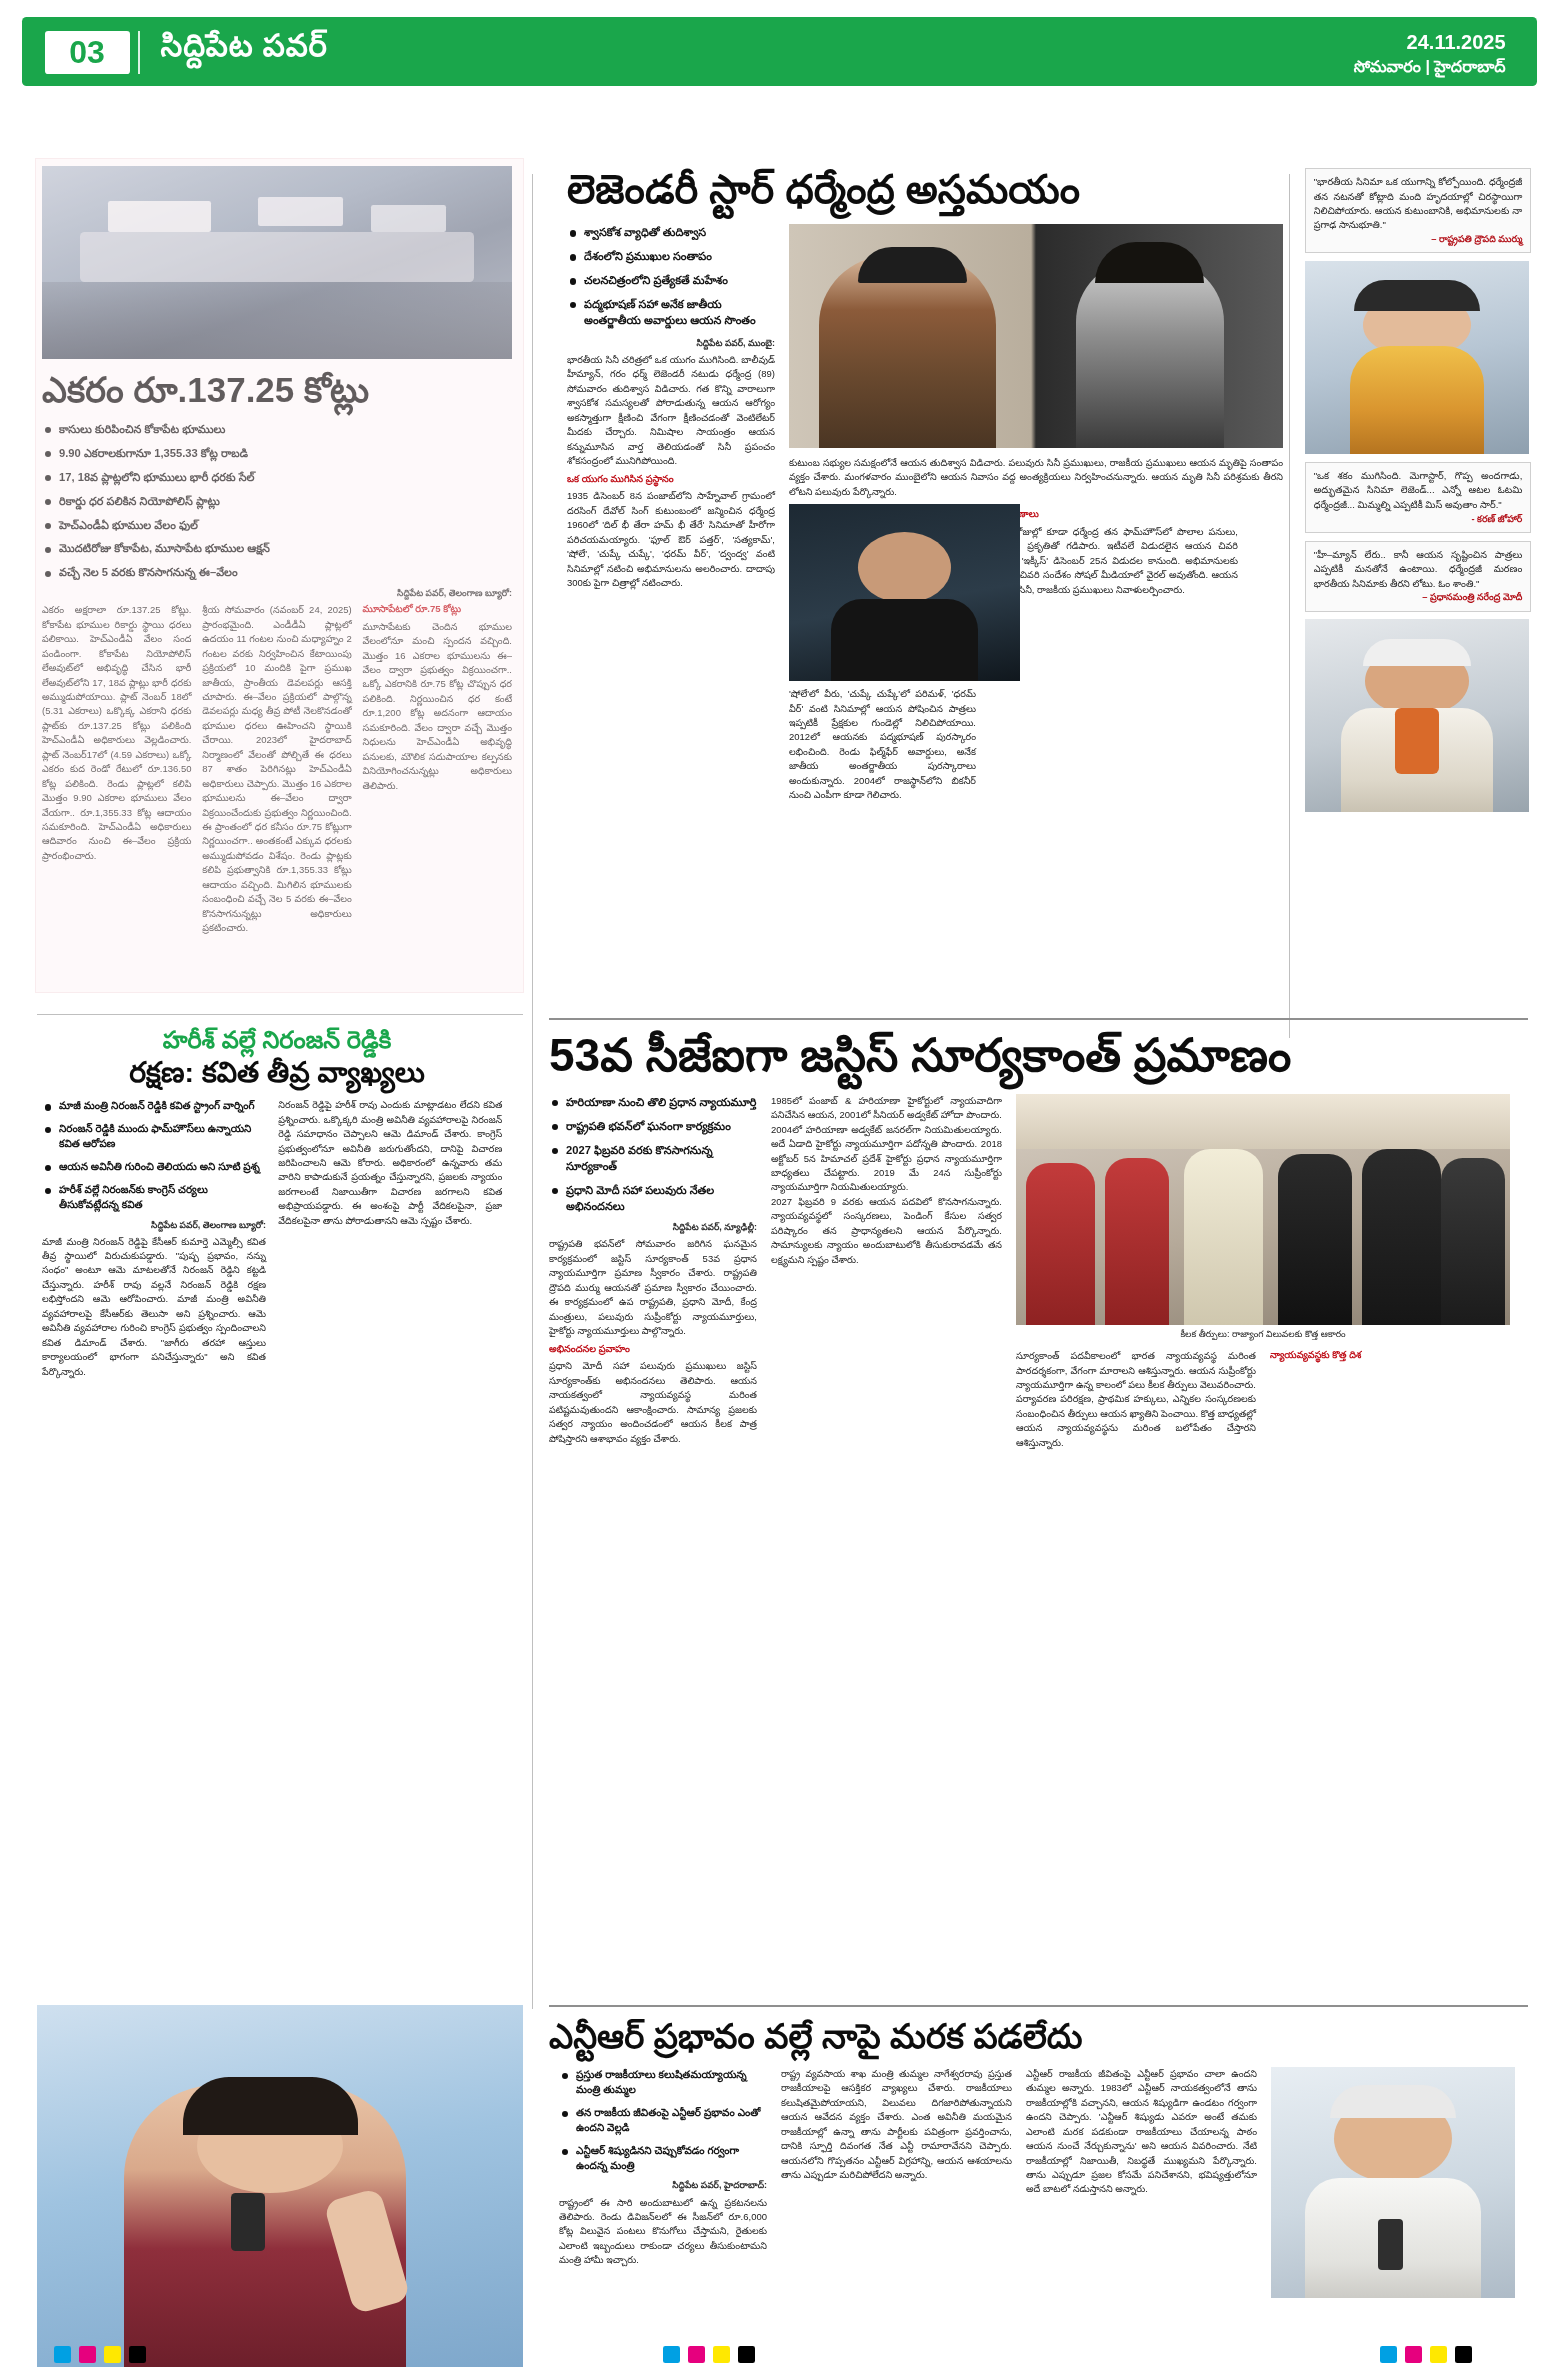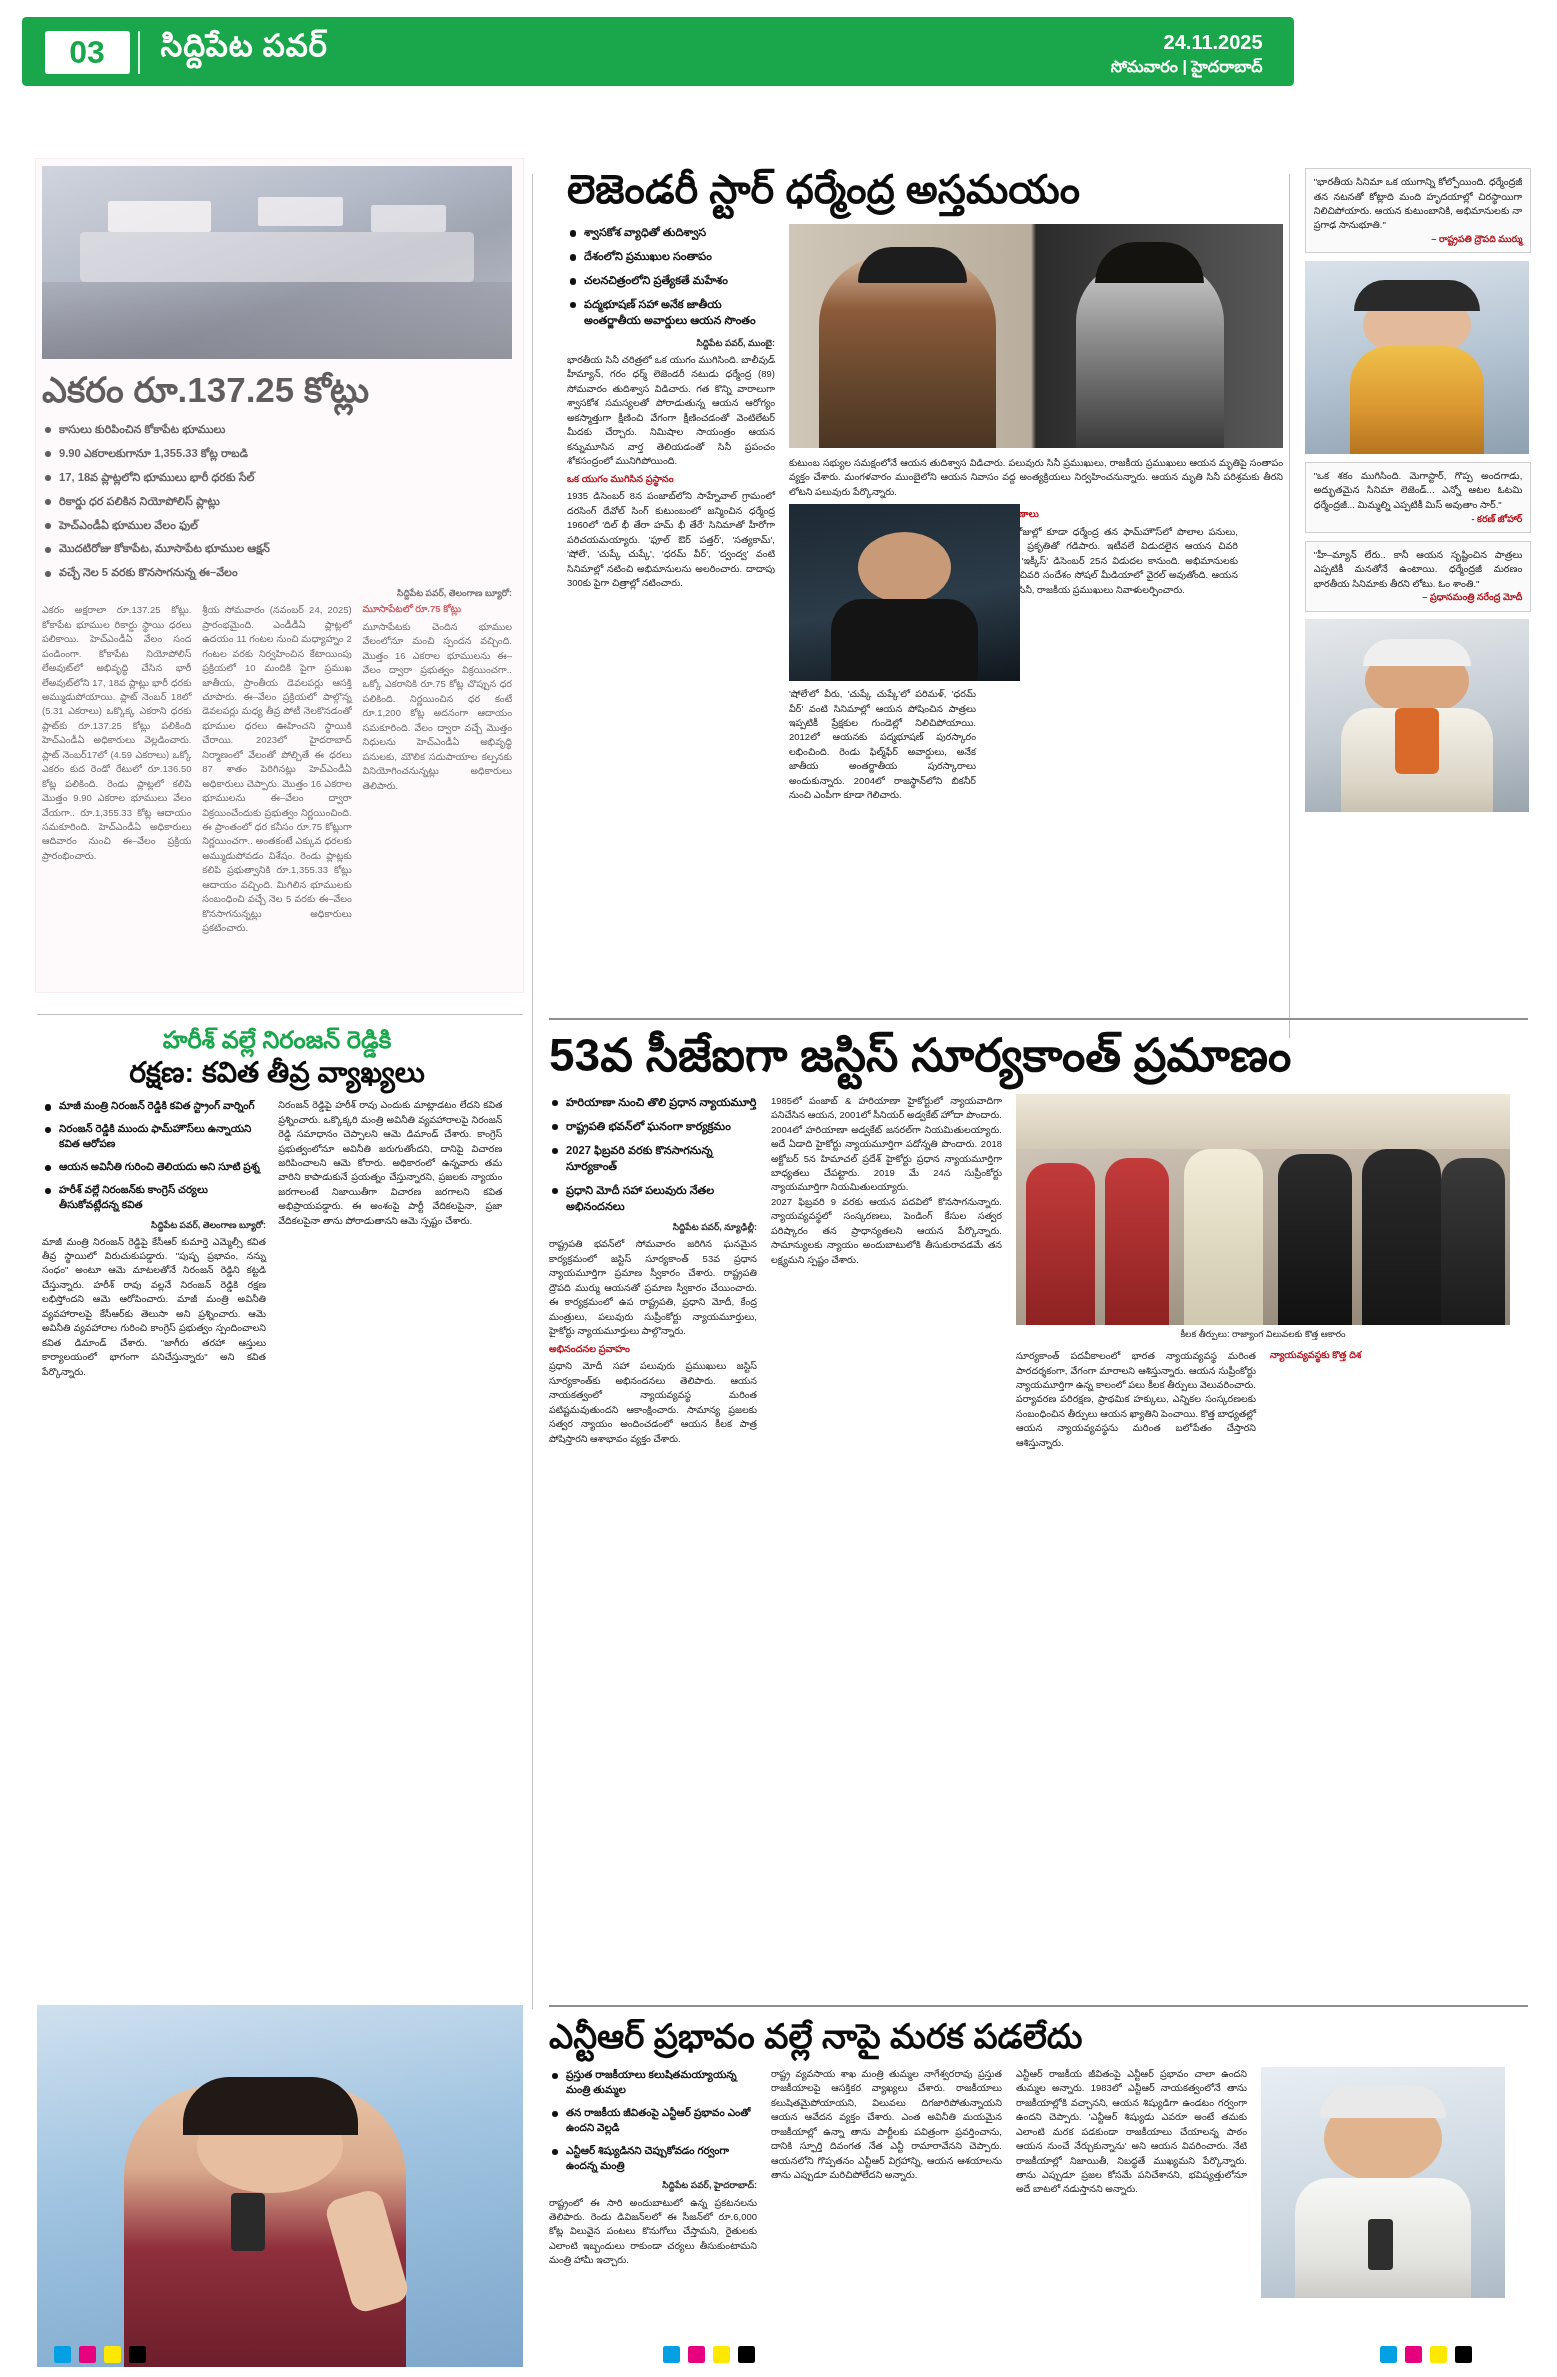--- a/index.html
+++ b/index.html
@@ -1,20 +1,20 @@
 <!DOCTYPE html>
 <html style="font-size:12.3px"><head>
 <meta charset="utf-8">
 <style>
   html,body{margin:0;padding:0;background:#ffffff;}
   body{width:1558px;height:2377px;font-family:"Liberation Sans",sans-serif;color:#111;}
   .page{position:relative;width:1558px;height:2377px;background:#fff;overflow:hidden;}
 
   
-  .masthead{position:absolute;left:21.6px;top:17px;width:1272px;height:69px;background:#1aa64b;border-radius:4.6px;}
+  .masthead{position:absolute;left:21.6px;top:17px;width:1515px;height:69px;background:#1aa64b;border-radius:4.6px;}
   .mast-page{position:absolute;left:23px;top:14px;width:85px;height:43px;background:#ffffff;border-radius:3.1px;color:#1aa64b;font-size:32px;font-weight:bold;display:flex;align-items:center;justify-content:center;}
   .mast-div{position:absolute;left:116px;top:14px;width:2.3px;height:43px;background:#ffffff;opacity:.85;}
   .mast-title{position:absolute;left:139px;top:10.8px;color:#fff;font-size:31px;font-weight:bold;letter-spacing:0.8px;}
   .mast-date{position:absolute;right:31px;top:12.3px;text-align:right;color:#fff;font-size:20px;font-weight:bold;line-height:1.35;}
   .mast-date .d2{font-size:16px;font-weight:bold;}
 
   
   .col{position:absolute;}
   .sep-v{position:absolute;background:#bfbfbf;width:0.8px;}
   .sep-h{position:absolute;background:#bfbfbf;height:0.8px;}
@@ -247,21 +247,21 @@
       </div>
     </div>
   </div>
 
   <div class="sep-h" style="left:549px;top:2005px;width:979px;height:1.5px;background:#8f8f8f;"></div>
 
   <div class="col" style="left:549px;top:2017px;width:979px;">
     <div class="headline" style="font-size:34px;line-height:1.15;margin-bottom:10.8px;">ఎన్టీఆర్ ప్రభావం వల్లే నాపై మరక పడలేదు</div>
 
     <div style="display:flex;gap:14px;">
-      <div style="width:208px;">
+      <div style="width:208px;margin-left:10px;">
         <ul class="bullets">
           <li style="font-size:10.4px;">ప్రస్తుత రాజకీయాలు కలుషితమయ్యాయన్న మంత్రి తుమ్మల</li>
           <li style="font-size:10.4px;">తన రాజకీయ జీవితంపై ఎన్టీఆర్ ప్రభావం ఎంతో ఉందని వెల్లడి</li>
           <li style="font-size:10.4px;">ఎన్టీఆర్ శిష్యుడినని చెప్పుకోవడం గర్వంగా ఉందన్న మంత్రి</li>
         </ul>
         <div class="byline" style="margin-top:7.7px;">సిద్దిపేట పవర్, హైదరాబాద్:</div>
         <div class="te">రాష్ట్రంలో ఈ సారి అందుబాటులో ఉన్న ప్రకటనలను తెలిపారు. రెండు డివిజన్‌లలో ఈ సీజన్‌లో రూ.6,000 కోట్ల విలువైన పంటలు కొనుగోలు చేస్తామని, రైతులకు ఎలాంటి ఇబ్బందులు రాకుండా చర్యలు తీసుకుంటామని మంత్రి హామీ ఇచ్చారు.</div>
       </div>
       <div class="te" style="width:231px;">రాష్ట్ర వ్యవసాయ శాఖ మంత్రి తుమ్మల నాగేశ్వరరావు ప్రస్తుత రాజకీయాలపై ఆసక్తికర వ్యాఖ్యలు చేశారు. రాజకీయాలు కలుషితమైపోయాయని, విలువలు దిగజారిపోతున్నాయని ఆయన ఆవేదన వ్యక్తం చేశారు. ఎంత అవినీతి మయమైన రాజకీయాల్లో ఉన్నా తాను పార్టీలకు పవిత్రంగా ప్రవర్తించాను, దానికి స్ఫూర్తి దివంగత నేత ఎన్టీ రామారావేనని చెప్పారు. ఆయనలోని గొప్పతనం ఎన్టీఆర్ విగ్రహాన్ని, ఆయన ఆశయాలను తాను ఎప్పుడూ మరిచిపోలేదని అన్నారు.</div>
       <div class="te" style="width:231px;">ఎన్టీఆర్ రాజకీయ జీవితంపై ఎన్టీఆర్ ప్రభావం చాలా ఉందని తుమ్మల అన్నారు. 1983లో ఎన్టీఆర్ నాయకత్వంలోనే తాను రాజకీయాల్లోకి వచ్చానని, ఆయన శిష్యుడిగా ఉండటం గర్వంగా ఉందని చెప్పారు. 'ఎన్టీఆర్ శిష్యుడు ఎవరూ అంటే తమకు ఎలాంటి మరక పడకుండా రాజకీయాలు చేయాలన్న పాఠం ఆయన నుంచే నేర్చుకున్నాను' అని ఆయన వివరించారు. నేటి రాజకీయాల్లో నిజాయితీ, నిబద్ధతే ముఖ్యమని పేర్కొన్నారు. తాను ఎప్పుడూ ప్రజల కోసమే పనిచేశానని, భవిష్యత్తులోనూ అదే బాటలో నడుస్తానని అన్నారు.</div>

